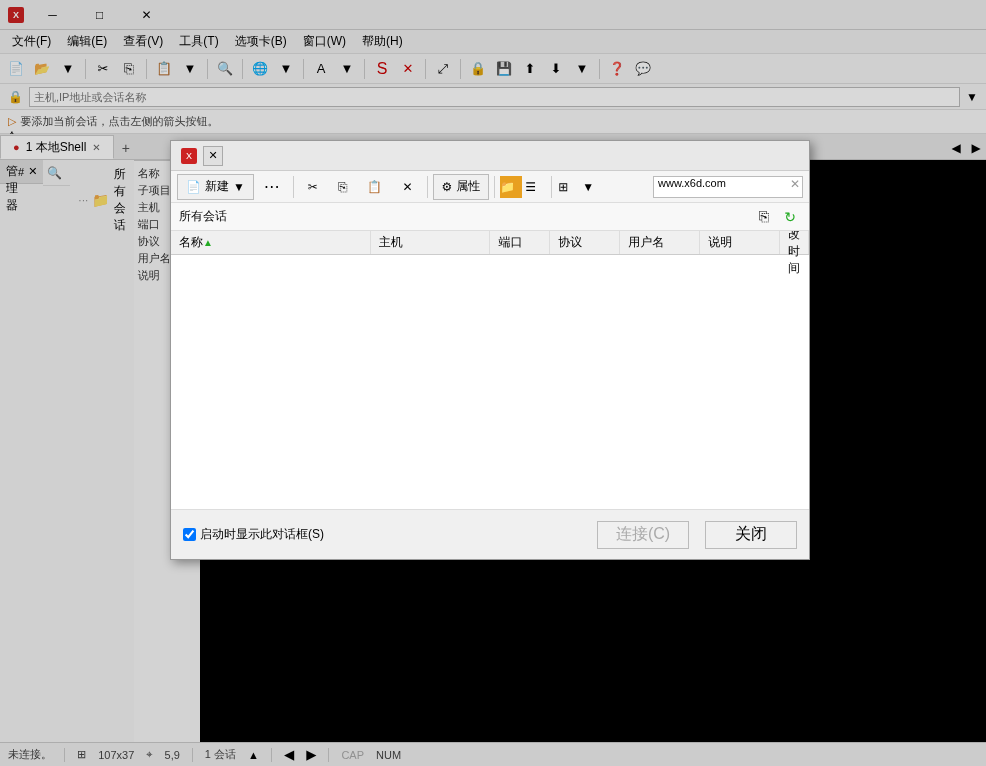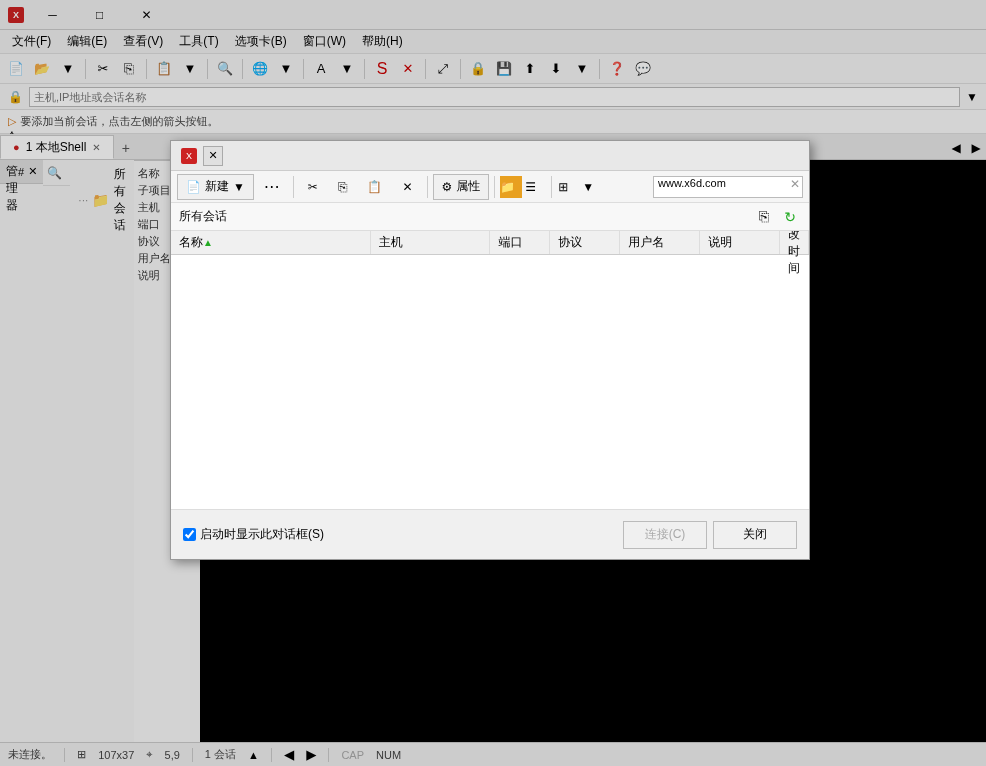--- a/index.html
+++ b/index.html
@@ -463,36 +463,36 @@
       height: 250px;
       background: white;
     }
     .dialog-footer {
       height: 50px;
       background: #f0f0f0;
       border-top: 1px solid #ddd;
       display: flex;
       align-items: center;
       padding: 0 12px;
-      gap: 6px;
+      gap: 16px;
     }
     .checkbox-area {
       display: flex;
       align-items: center;
       gap: 4px;
       font-size: 12px;
       flex: 1;
     }
     .dialog-btn {
       height: 28px;
-      width: 84px;
+      width: 92px;
       border: 1px solid #bbb;
       background: #f0f0f0;
       cursor: pointer;
-      font-size: 12px;
+      font-size: 16px;
     }
     .dialog-btn:disabled {
       color: #aaa;
       cursor: default;
     }
 
     
     .sort-arrow { color: #22aa22; font-size: 10px; }
   </style>
 </head>

